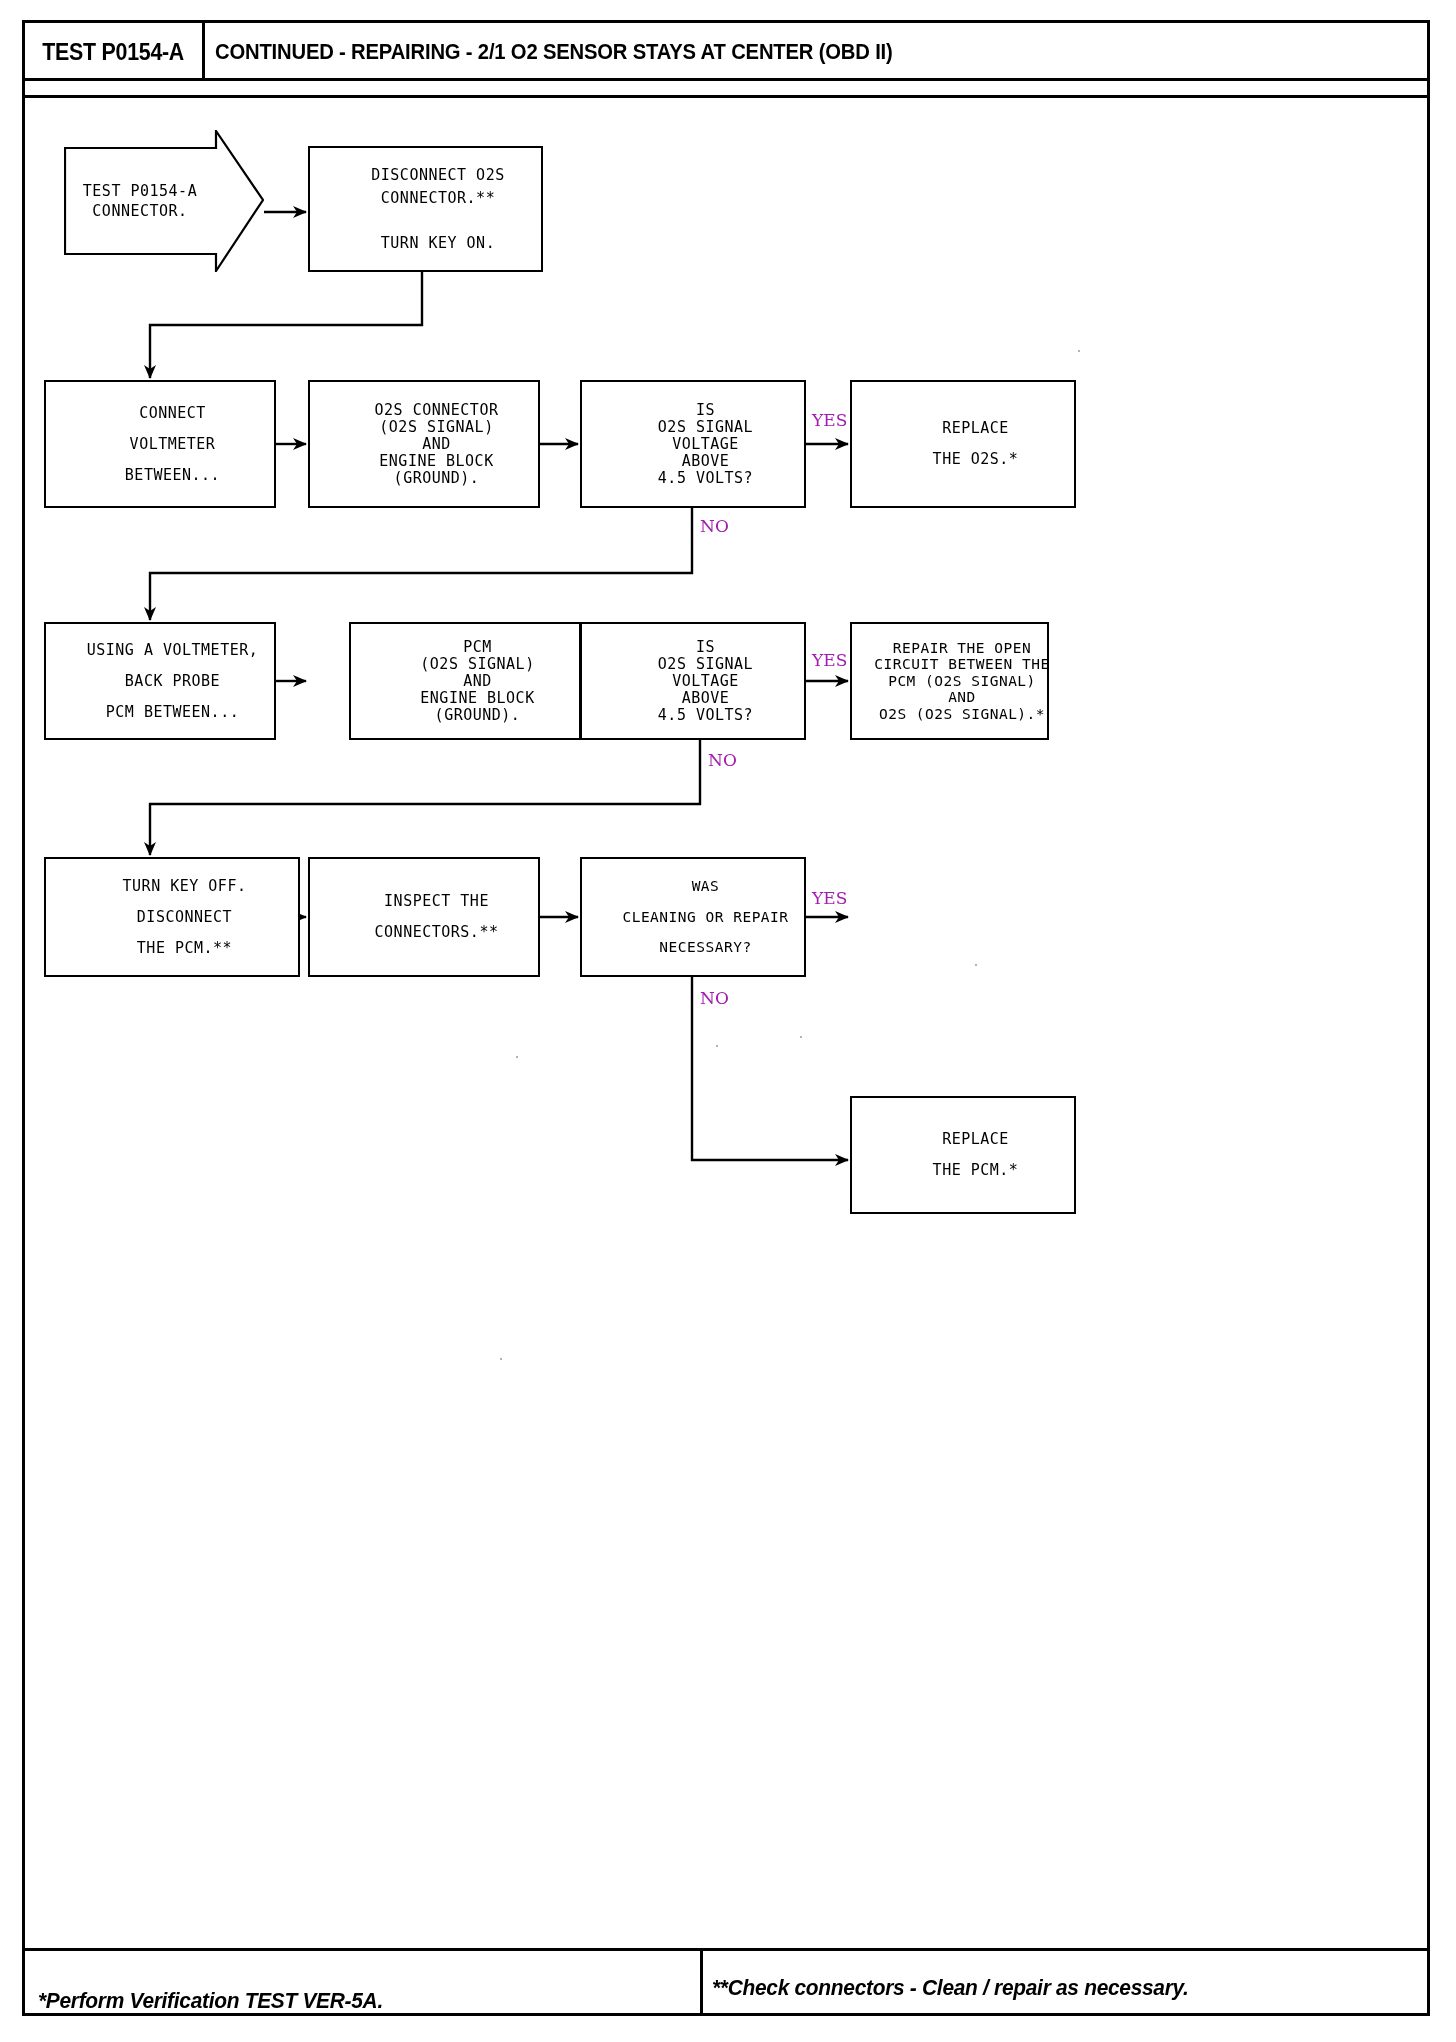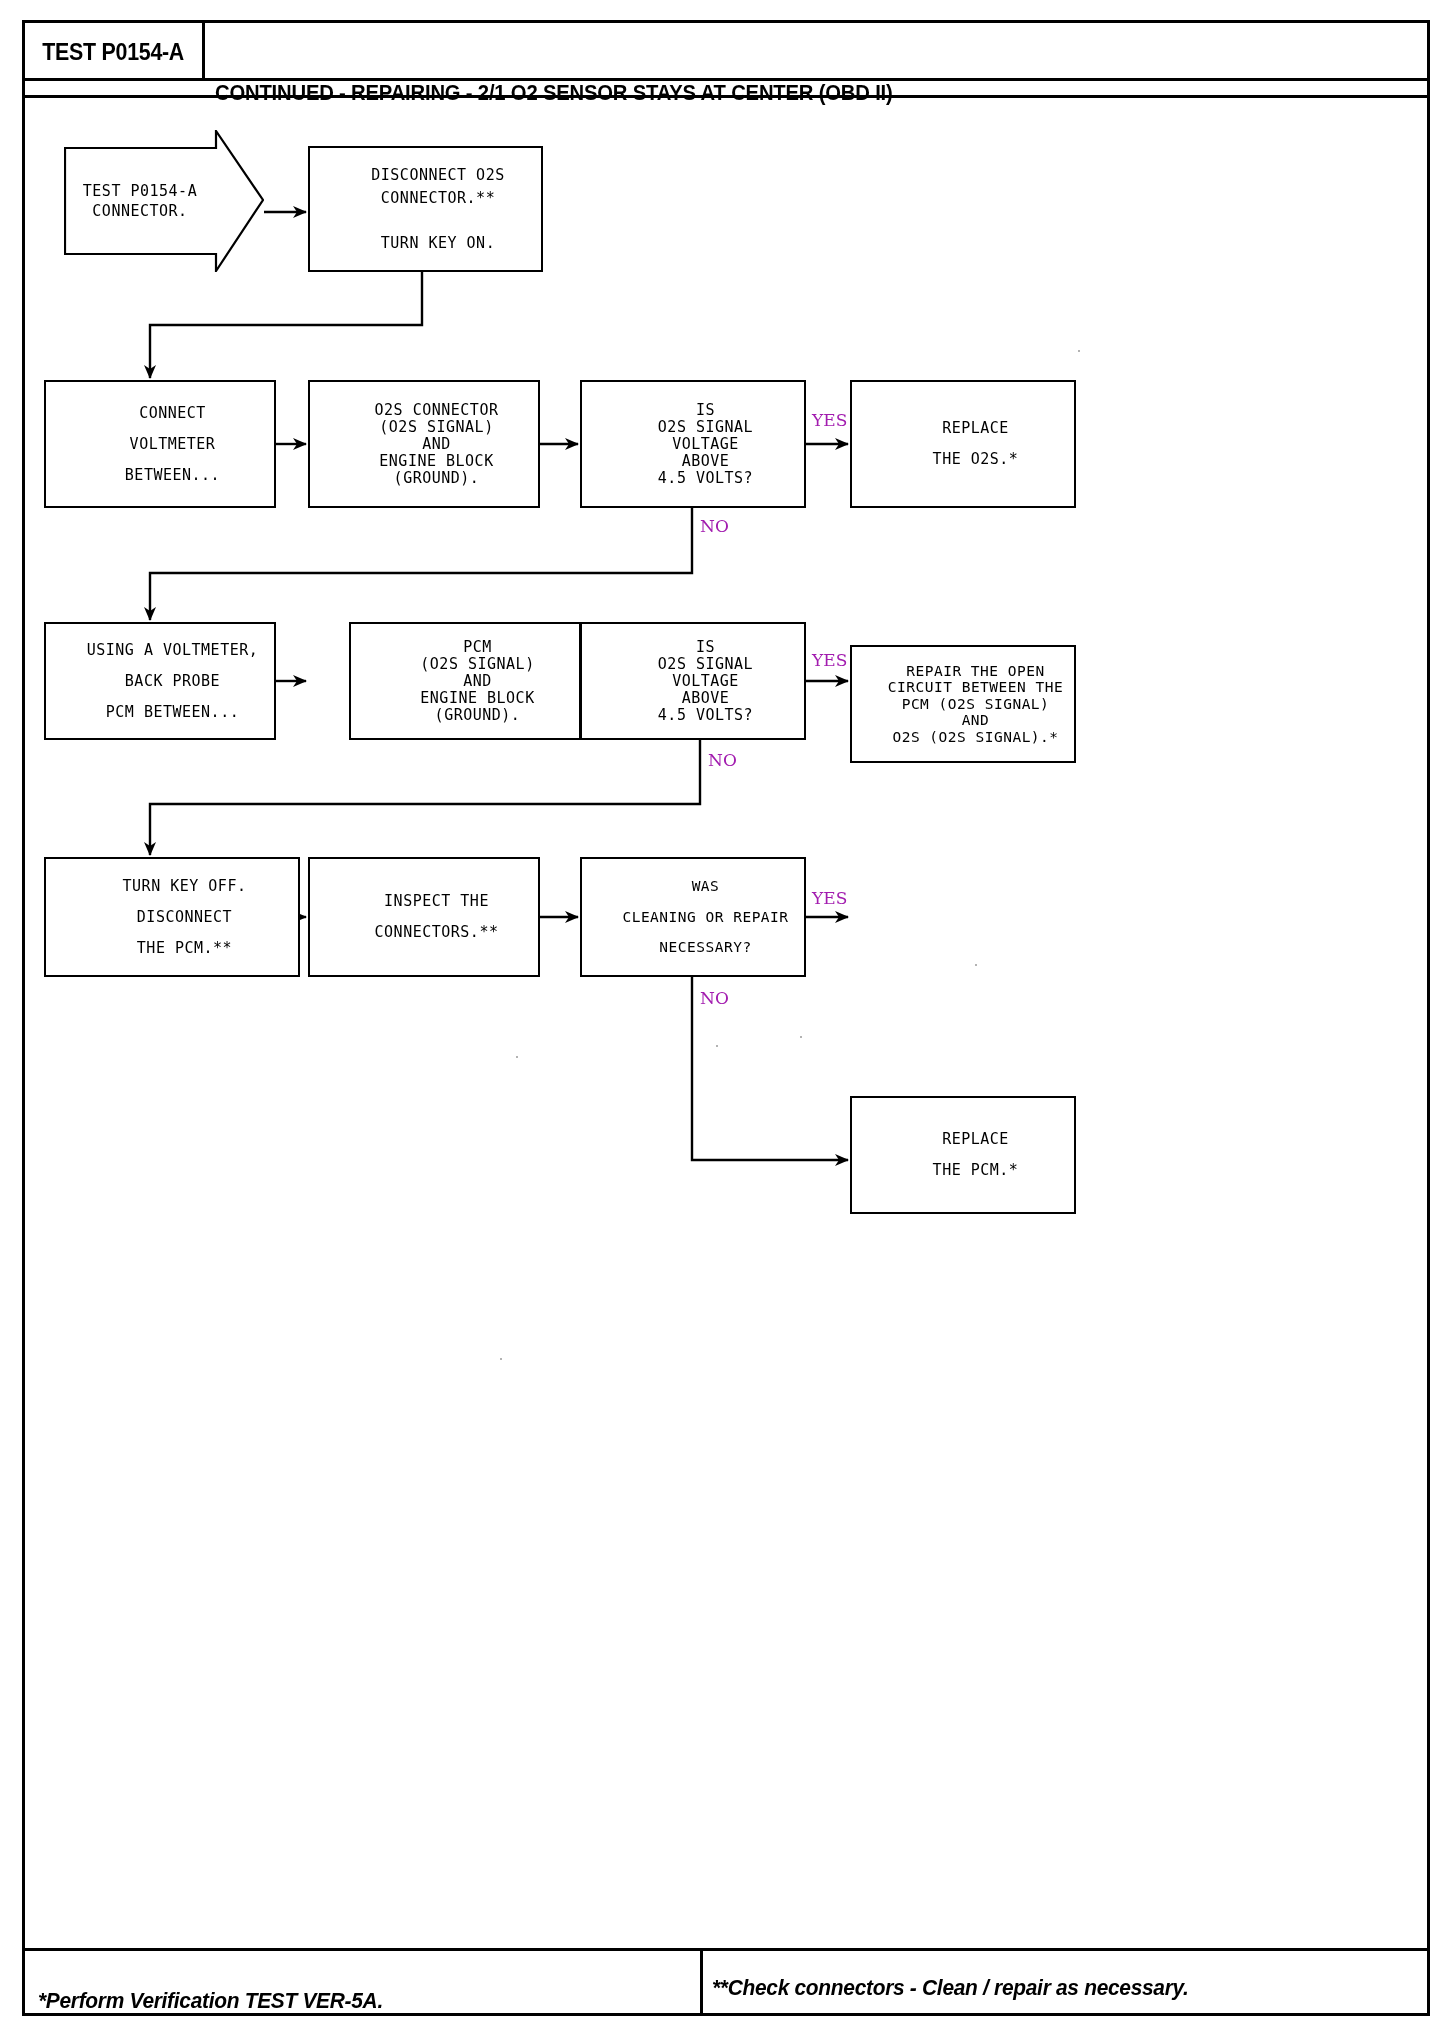--- a/index.html
+++ b/index.html
@@ -32,21 +32,21 @@
     display:flex;align-items:center;justify-content:center;
   }
   .header-testbox span{
     font-weight:bold;font-size:23px;
     letter-spacing:-0.3px;
     transform:scaleX(0.93);
   }
   .header-title{
     position:absolute;left:215px;top:23px;
     width:1210px;height:58px;
-    display:flex;align-items:center;margin-top:41px;
+    display:flex;align-items:center;
   }
   .header-title span{
     font-weight:bold;font-size:22px;
     letter-spacing:-0.2px;
     transform:scaleX(0.92);
     transform-origin:left center;
   }
   
   .header-rule2{
     position:absolute;left:25px;top:95px;
@@ -246,21 +246,21 @@
   </div>
 
   <div class="node tight" style="left:580px;top:622px;width:226px;height:118px;">
     <span class="ln">IS</span>
     <span class="ln">O2S SIGNAL</span>
     <span class="ln">VOLTAGE</span>
     <span class="ln">ABOVE</span>
     <span class="ln">4.5 VOLTS?</span>
   </div>
 
-  <div class="node tight" style="left:850px;top:622px;width:226px;height:118px;font-size:14.5px;margin-top:23px;">
+  <div class="node tight" style="left:850px;top:622px;width:199px;height:118px;font-size:14.5px;">
     <span class="ln">REPAIR THE OPEN</span>
     <span class="ln">CIRCUIT BETWEEN THE</span>
     <span class="ln">PCM (O2S SIGNAL)</span>
     <span class="ln">AND</span>
     <span class="ln">O2S (O2S SIGNAL).*</span>
   </div>
 
   <div class="blabel" style="left:812px;top:650px;">YES</div>
   <div class="blabel" style="left:708px;top:750px;">NO</div>
 

